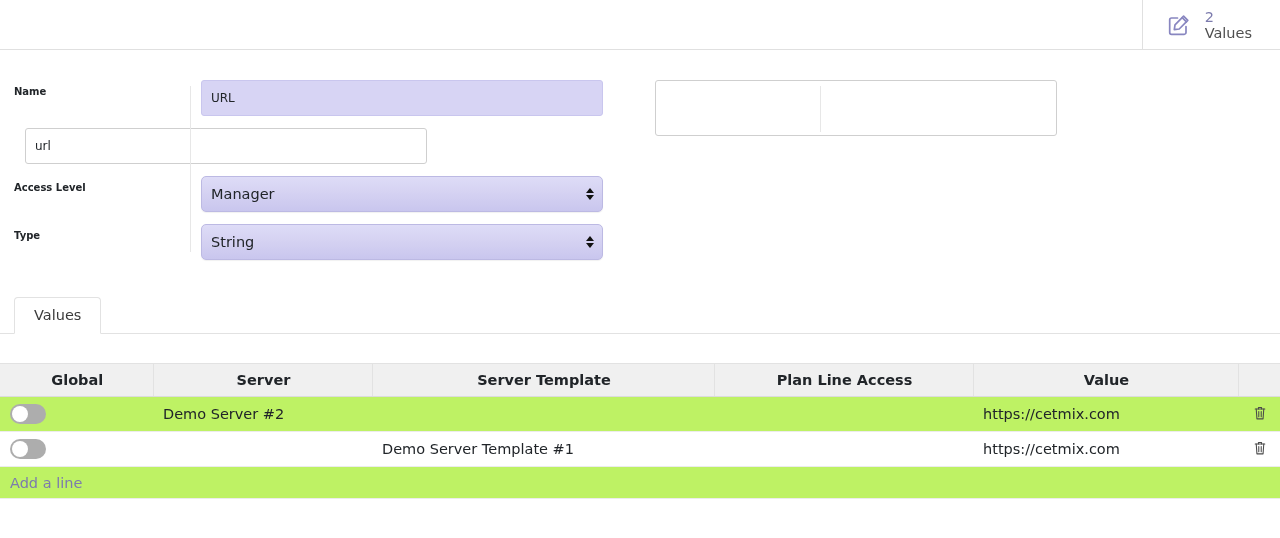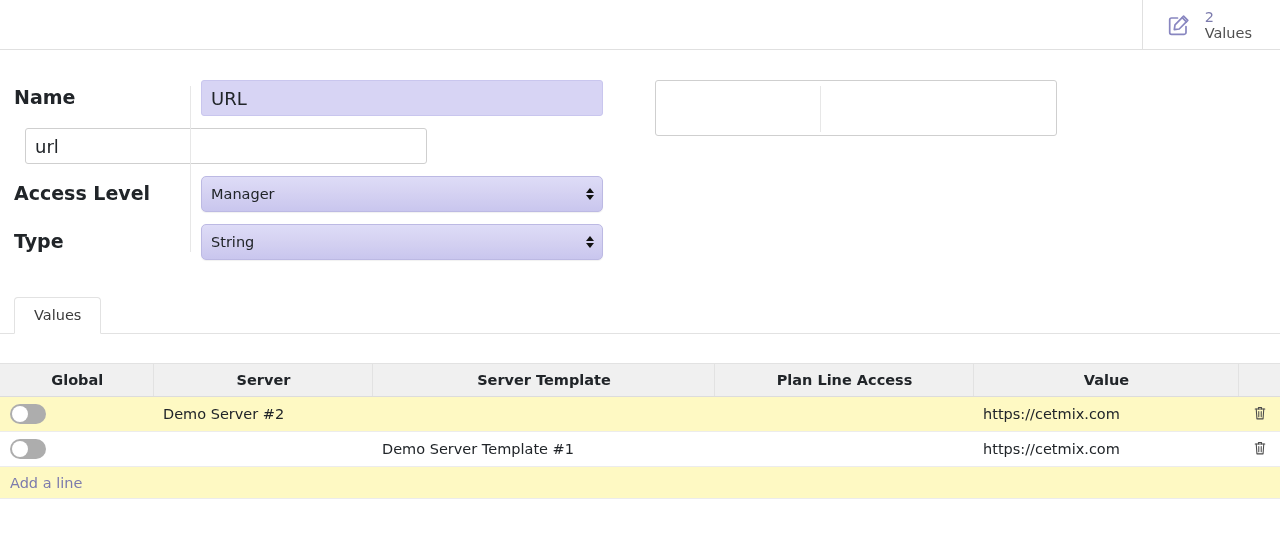--- a/index.html
+++ b/index.html
@@ -56,34 +56,34 @@
     left: 190px;
     width: 1px;
     background: #e7e7e7;
   }
   .col-right .group::after { left: 200px; }
 
   .field { display: flex; align-items: flex-start; margin-bottom: 12px; }
   .field-label {
     width: 176px;
     flex: 0 0 176px;
-    font-size: 19px;
+    font-size: 10px;
     font-weight: bold;
     color: #212529;
     padding-top: 6px;
   }
   .field-control { flex: 1; padding-left: 11px; }
 
   .txt-input {
     width: 402px; height: 36px;
     border: 1px solid #cfcfcf;
     border-radius: 3px;
     background: #ffffff;
     font-family: "DejaVu Sans", "Liberation Sans", sans-serif;
-    font-size: 18px;
+    font-size: 12px;
     color: #212529;
     padding: 0 9px;
     outline: none;
   }
   .txt-input.filled {
     background: #d7d4f4;
     border-color: #c9c6ee;
   }
   .txt-area {
     width: 402px; height: 56px;
@@ -156,21 +156,21 @@
     border-bottom: 1px solid #dcdcdc;
     border-left: 1px solid #e2e2e2;
   }
   table.vals th:first-child { border-left: none; }
   table.vals td {
     font-size: 14.5px;
     color: #212529;
     padding: 7px 8px 7px 10px;
     height: 32px;
     border-bottom: 1px solid #ececec;
-    background: #fef9c3;
+    background: #bef264;
   }
   table.vals tr.row-b td { background: #ffffff; }
   .c-global   { width: 153px; }
   .c-server   { width: 219px; }
   .c-template { width: 342px; }
   .c-action   { width: 259px; }
   .c-value    { width: 265px; }
   .c-del      { width: 42px; }
 
   .toggle {

